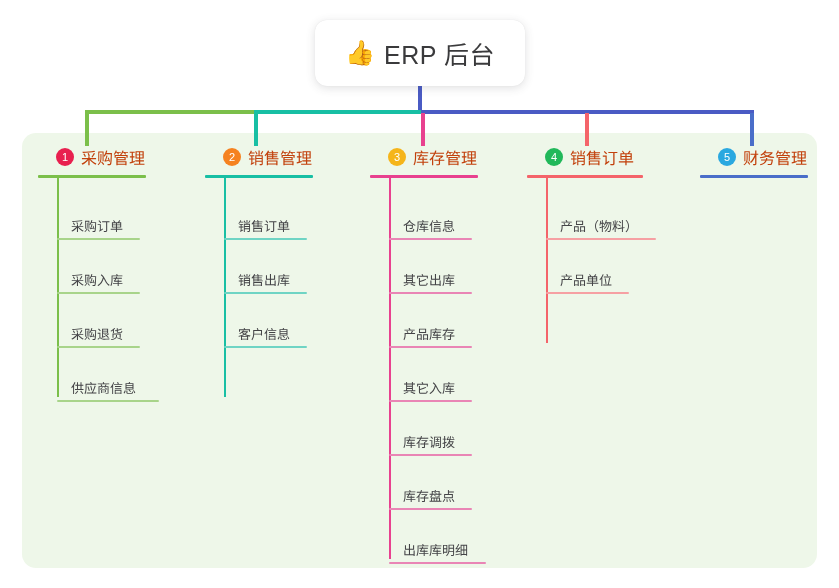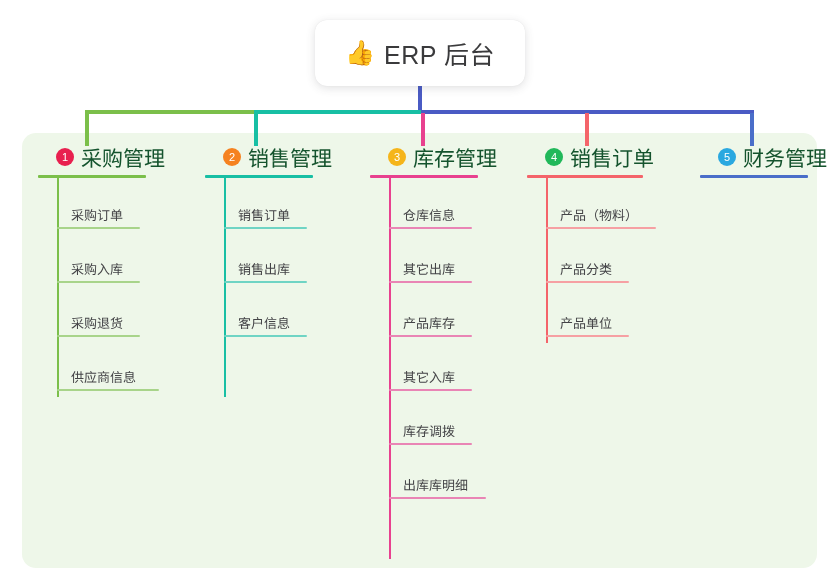--- a/index.html
+++ b/index.html
@@ -101,34 +101,34 @@
     height: 18px;
     border-radius: 50%;
     color: #ffffff;
     font-size: 11px;
     line-height: 18px;
     text-align: center;
     font-weight: normal;
     flex: 0 0 auto;
   }
   .col-title {
-    font-size: 21px;
-    color: #14532d;
+    font-size: 16px;
+    color: #c2410c;
     white-space: nowrap;
   }
   .col-rule {
     margin-top: 6px;
     height: 3px;
     border-radius: 1px;
   }
 
   .children {
     position: relative;
     margin-top: 0;
-    padding-top: 6px;
+    padding-top: 17px;
   }
   .spine {
     position: absolute;
     left: 19px;
     top: 0;
     width: 2px;
   }
   .child {
     position: relative;
     height: 54px;
@@ -244,42 +244,42 @@
           </div>
           <div class="child">
             <span class="child-label">其它入库</span>
             <div class="child-rule" style="width: 83px; background: rgb(233, 133, 181);"></div>
           </div>
           <div class="child">
             <span class="child-label">库存调拨</span>
             <div class="child-rule" style="width: 83px; background: rgb(233, 133, 181);"></div>
           </div>
           <div class="child">
+            <span class="child-label">库存盘点</span>
+            <div class="child-rule" style="width: 83px; background: rgb(233, 133, 181);"></div>
+          </div>
+          <div class="child">
             <span class="child-label">出库库明细</span>
             <div class="child-rule" style="width: 97px; background: rgb(233, 133, 181);"></div>
           </div>
         </div>
       </div>
       <div class="column" style="left: 527px;">
         <div class="col-header">
           <span class="badge" style="background: rgb(33, 184, 90);">4</span>
           <span class="col-title">销售订单</span>
         </div>
         <div class="col-rule" style="width: 116px; background: rgb(244, 100, 106);"></div>
         <div class="children">
           <div class="spine" style="height: 165px; background: rgb(244, 100, 106);"></div>
           <div class="child">
             <span class="child-label">产品（物料）</span>
             <div class="child-rule" style="width: 110px; background: rgb(246, 160, 163);"></div>
           </div>
           <div class="child">
-            <span class="child-label">产品分类</span>
-            <div class="child-rule" style="width: 83px; background: rgb(246, 160, 163);"></div>
-          </div>
-          <div class="child">
             <span class="child-label">产品单位</span>
             <div class="child-rule" style="width: 83px; background: rgb(246, 160, 163);"></div>
           </div>
         </div>
       </div>
       <div class="column" style="left: 700px;">
         <div class="col-header">
           <span class="badge" style="background: rgb(42, 168, 224);">5</span>
           <span class="col-title">财务管理</span>
         </div>

